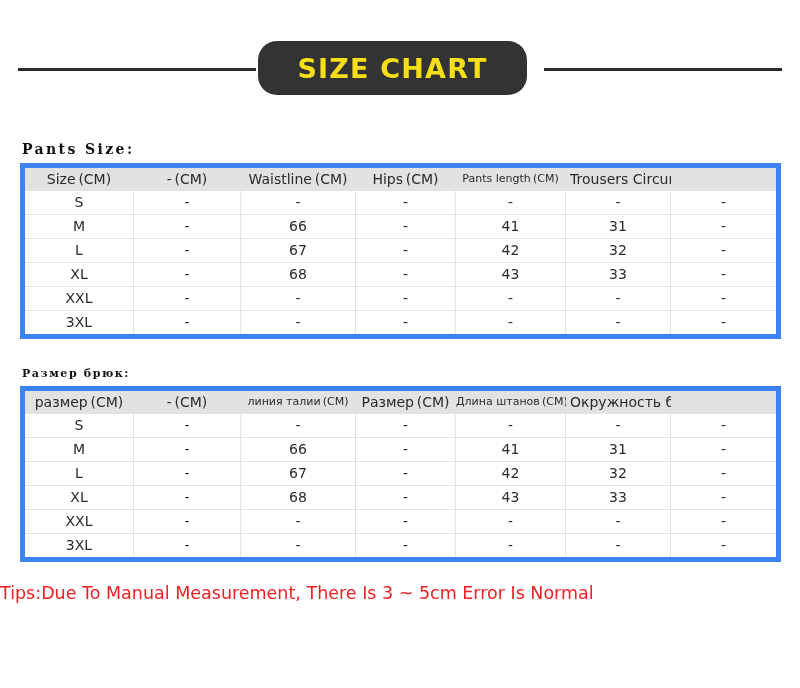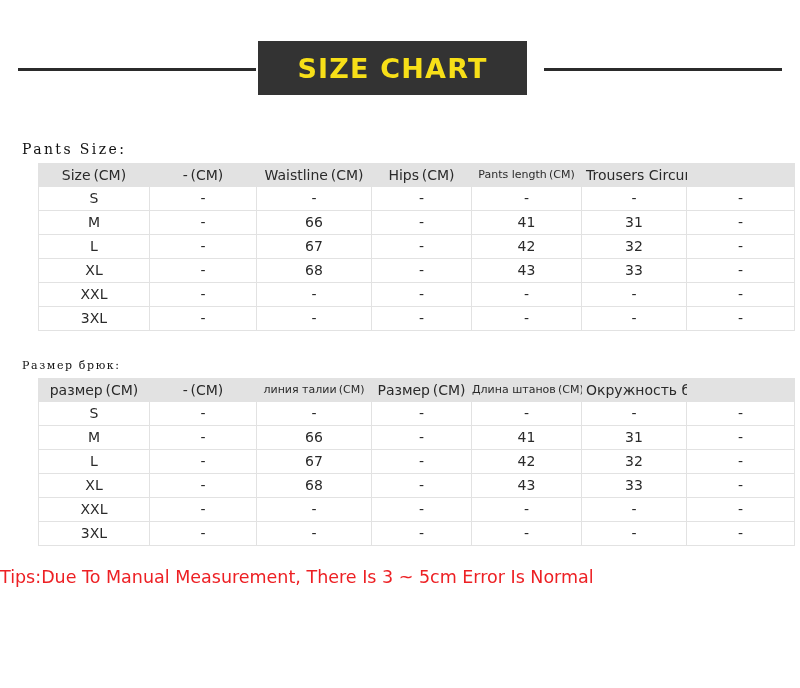--- a/index.html
+++ b/index.html
@@ -32,21 +32,21 @@
   .banner-rule.left  { left: 18px;  width: 238px; }
   .banner-rule.right { right: 18px; width: 238px; }
 
   .badge {
     position: absolute;
     left: 258px;
     top: 0;
     width: 269px;
     height: 54px;
     background: #333333;
-    border-radius: 0;
+    border-radius: 19px;
     display: flex;
     align-items: center;
     justify-content: center;
   }
   .badge-text {
     color: #F7DF18;
     font-size: 27px;
     font-weight: bold;
     letter-spacing: 1.2px;
     font-family: "DejaVu Sans", "Liberation Sans", sans-serif;
@@ -63,33 +63,34 @@
     font-family: "DejaVu Sans", "Liberation Sans", sans-serif;
   }
 
   
   .section-title {
     font-family: "DejaVu Serif", "Liberation Serif", serif;
     font-size: 14px;
     letter-spacing: 2.4px;
     color: #111;
     margin: 0 0 6px 22px;
+    font-weight: bold;
   }
   .section-title.ru {
     font-size: 11px;
     letter-spacing: 1.6px;
   }
 
   
   .size-table {
     width: 756px;
-    margin-left: 38px;
+    margin-left: 20px;
     border-collapse: collapse;
     table-layout: fixed;
-    border: 1px solid #3b82f6;
+    border: 5px solid #3b82f6;
   }
   .size-table col.c1 { width: 111px; }
   .size-table col.c2 { width: 107px; }
   .size-table col.c3 { width: 115px; }
   .size-table col.c4 { width: 100px; }
   .size-table col.c5 { width: 110px; }
   .size-table col.c6 { width: 105px; }
   .size-table col.c7 { width: 108px; }
 
   .size-table th,

